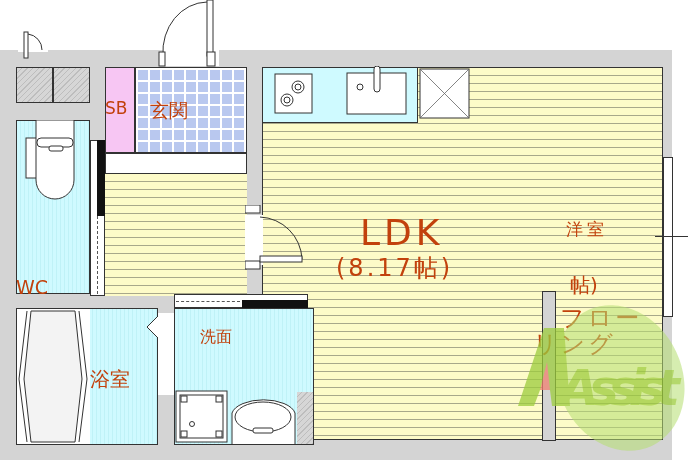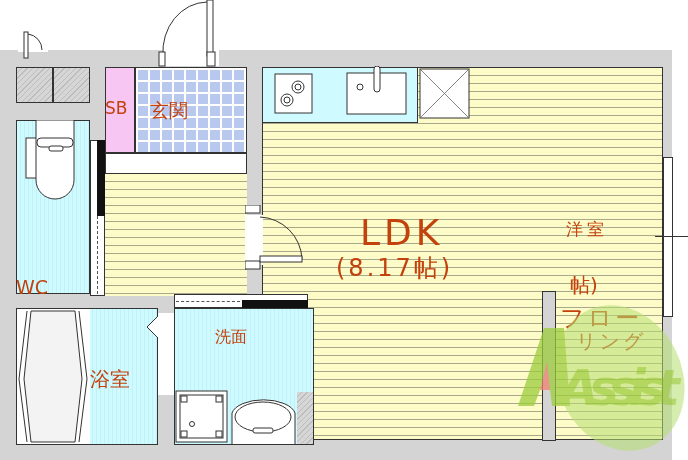--- a/index.html
+++ b/index.html
@@ -103,21 +103,21 @@
   </svg>
 
   <div class="label" style="left:360px;top:212px;width:130px;font-size:36px;letter-spacing:4px;">LDK</div>
   <div class="label" style="left:336px;top:252px;width:186px;font-size:24px;letter-spacing:3px;">(8.17帖)</div>
 
   <div class="abs wall line" style="left:542px;top:291px;width:14px;height:150px;"></div>
 
   <div class="label" style="left:566px;top:218px;width:90px;font-size:17px;letter-spacing:4px;">洋室</div>
   <div class="label" style="left:570px;top:272px;width:70px;font-size:20px;">帖)</div>
   <div class="label" style="left:560px;top:302px;width:100px;font-size:24px;letter-spacing:3px;">フロー</div>
-  <div class="label" style="left:576px;top:328px;width:100px;font-size:20px;letter-spacing:3px;">リング</div>
+  <div class="label" style="left:533px;top:328px;width:100px;font-size:24px;letter-spacing:3px;">リング</div>
 
   <div class="abs white line" style="left:663px;top:157px;width:10px;height:160px;"></div>
   <div class="abs" style="left:655px;top:236px;width:33px;height:0;border-top:1px solid #333;"></div>
 
   <div class="abs floor-aqua line" style="left:16px;top:308px;width:142px;height:137px;"></div>
   <div class="abs white" style="left:17px;top:309px;width:73px;height:135px;"></div>
   <svg class="abs" style="left:17px;top:309px;" width="74" height="136">
     <path d="M14 2 L58 2 L65 70 L58 133 L14 133 L7 70 Z" fill="#f3f3f3" stroke="#333"></path>
     <path d="M10 2 L2 70 L10 133" fill="none" stroke="#333"></path>
     <path d="M62 2 L70 70 L62 133" fill="none" stroke="#333"></path>
@@ -126,21 +126,21 @@
 
   <div class="abs white" style="left:158px;top:313px;width:16px;height:82px;"></div>
   <svg class="abs" style="left:145px;top:315px;" width="14" height="30">
     <path d="M13 1 L2 12 L13 23" fill="#fff" stroke="#333"></path>
   </svg>
 
   <div class="abs floor-aqua line" style="left:174px;top:308px;width:140px;height:137px;"></div>
   <div class="abs white line" style="left:174px;top:294px;width:134px;height:14px;"></div>
   <div class="abs black" style="left:242px;top:300px;width:66px;height:8px;"></div>
   <div class="abs" style="left:176px;top:301px;width:64px;height:0;border-top:1px dashed #555;"></div>
-  <div class="label" style="left:200px;top:327px;width:90px;font-size:16px;padding-left:15px;">洗面</div>
+  <div class="label" style="left:200px;top:327px;width:90px;font-size:16px;">洗面</div>
   <svg class="abs" style="left:175px;top:390px;" width="54" height="54">
     <rect x="1" y="1" width="51" height="51" fill="#fff" stroke="#333"></rect>
     <rect x="5" y="5" width="43" height="43" fill="none" stroke="#333"></rect>
     <rect x="6" y="6" width="6" height="6" fill="none" stroke="#333"></rect>
       <rect x="41" y="6" width="6" height="6" fill="none" stroke="#333"></rect>
     <rect x="6" y="41" width="6" height="6" fill="none" stroke="#333"></rect>
       <rect x="41" y="41" width="6" height="6" fill="none" stroke="#333"></rect>
     <circle cx="17" cy="34" r="2.5" fill="none" stroke="#333"></circle>
   </svg>
   <svg class="abs" style="left:231px;top:395px;" width="66" height="50">

